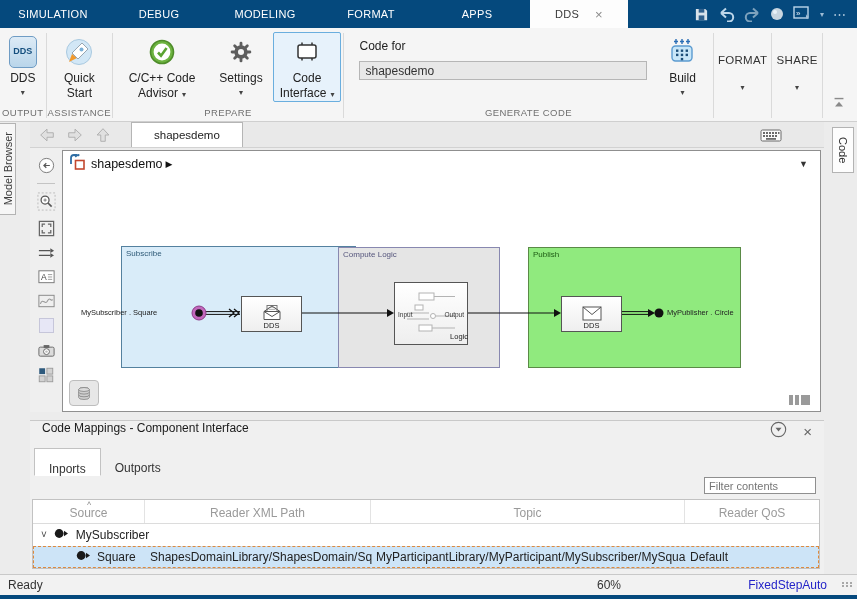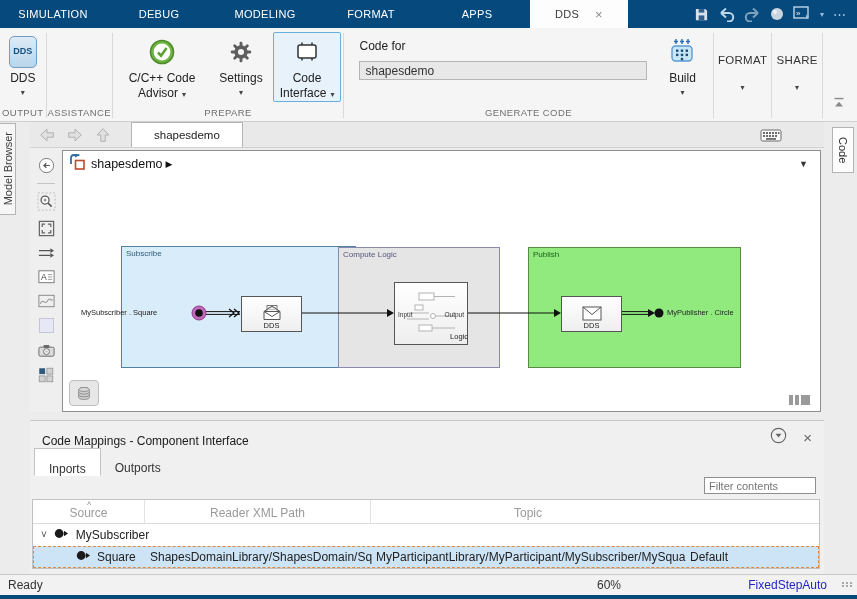--- a/index.html
+++ b/index.html
@@ -72,21 +72,21 @@
   .lbl-input{position:absolute;left:3px;top:28px;font-size:6.5px;color:#333}
   .lbl-output{position:absolute;right:3px;top:28px;font-size:6.5px;color:#333}
   .wires{position:absolute;left:0;top:0}
   .dbbtn{position:absolute;left:6px;top:204px;width:30px;height:26px;background:#e7e7e7;border:1px solid #bdbdbd;border-radius:4px;display:flex;align-items:center;justify-content:center}
   .brbars{position:absolute;left:726px;top:219px;display:flex;gap:2px;align-items:flex-end}
   .brbars i{display:block;background:#9a9a9a}
   .rgutter{position:absolute;left:824px;top:122px;width:33px;height:452px;background:#ececec}
 
   
   .panel{position:absolute;left:30px;top:420px;width:794px;height:154px;background:#f0f0f0;border-top:1px solid #c9c9c9}
-  .p-header{height:27px;display:flex;align-items:flex-end;padding:0 12px}
+  .p-header{height:27px;display:flex;align-items:flex-start;padding:0 12px}
   .p-title{font-size:12px;color:#1a1a1a}
   .p-hicons{margin-left:auto;display:flex;gap:16px;align-items:center}
   .p-close{color:#666;font-size:15px;line-height:1}
   .p-tabs{display:flex;height:24px;padding-left:4px}
   .ptab{padding:13px 14px;font-size:12px;color:#333}
   .ptab.active{background:#fff;border:1px solid #c2c2c2;border-bottom-color:#fff}
   .p-filterrow{height:27px;display:flex;align-items:center;justify-content:flex-end;padding-right:8px}
   .p-filterrow input{width:112px;height:17px;border:1px solid #8f8f8f;font-size:11px;padding:0 4px;color:#333;font-family:inherit;background:#fff}
   .p-table{margin:0 4px 0 2px;background:#fff;border:1px solid #c2c2c2;font-size:12px}
   .t-head{display:grid;grid-template-columns:112px 226px 314px 134px;color:#9a9a9a;border-bottom:1px solid #dcdcdc;height:24px;position:relative}
@@ -167,20 +167,32 @@
       <div class="rbtn">
         <span class="ricon ddsicon">DDS</span>
         <span>DDS</span>
         <span class="caret">▾</span>
       </div>
       <div class="rsec">OUTPUT</div>
     </div>
     <div class="rdiv"></div>
 
     <div class="rgroup" style="width:66px">
+      <div class="rbtn">
+        <span class="ricon">
+          <svg width="28" height="28" viewBox="0 0 28 28">
+              <circle cx="14" cy="14" r="12.5" fill="#d2e7f6" stroke="#a9c9e0"></circle>
+              <path d="M7 16 L4 24 L12 20 Z" fill="#f29a2e"></path>
+              <path d="M17 5 L23 11 L13 21 L7 15 Z" fill="#fff" stroke="#98a6b2"></path>
+              <circle cx="16.5" cy="11.5" r="2" fill="#7ab0d8"></circle>
+            </svg>
+        </span>
+        <span>Quick</span>
+        <span>Start</span>
+      </div>
       <div class="rsec">ASSISTANCE</div>
     </div>
     <div class="rdiv"></div>
 
     <div class="rgroup" style="width:232px">
       <div class="rbtn" style="width:94px">
         <span class="ricon">
           <svg width="28" height="28" viewBox="0 0 28 28">
               <circle cx="14" cy="14" r="11.5" fill="#6cb33f" stroke="#4e8c2a" stroke-width="1.6"></circle>
               <circle cx="14" cy="14" r="8.4" fill="#fff"></circle>
@@ -509,20 +521,21 @@
     </div>
     <div class="p-filterrow">
       <input type="text" placeholder="Filter contents" style="">
     </div>
     <div class="p-table">
       <div class="t-head">
         <span class="sortc">˄</span>
         <div>Source</div>
         <div>Reader XML Path</div>
         <div>Topic</div>
+        <div>Reader QoS</div>
       </div>
       <div class="t-grouprow">
         <span class="t-chev">˅</span>
         <span>
           <svg width="15" height="11" viewBox="0 0 15 11">
               <circle cx="5.2" cy="5.5" r="4.4" fill="#1a1a1a"></circle>
               <polygon points="10,2.8 14,5.5 10,8.2" fill="#1a1a1a"></polygon>
             </svg>
         </span>
         <span>MySubscriber</span>

